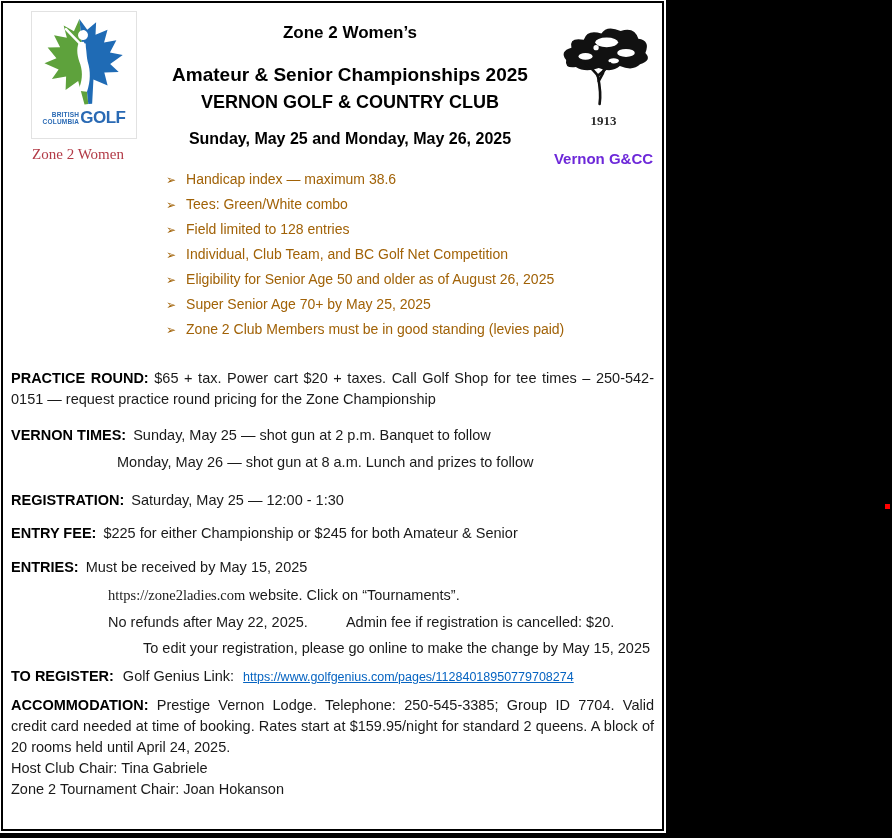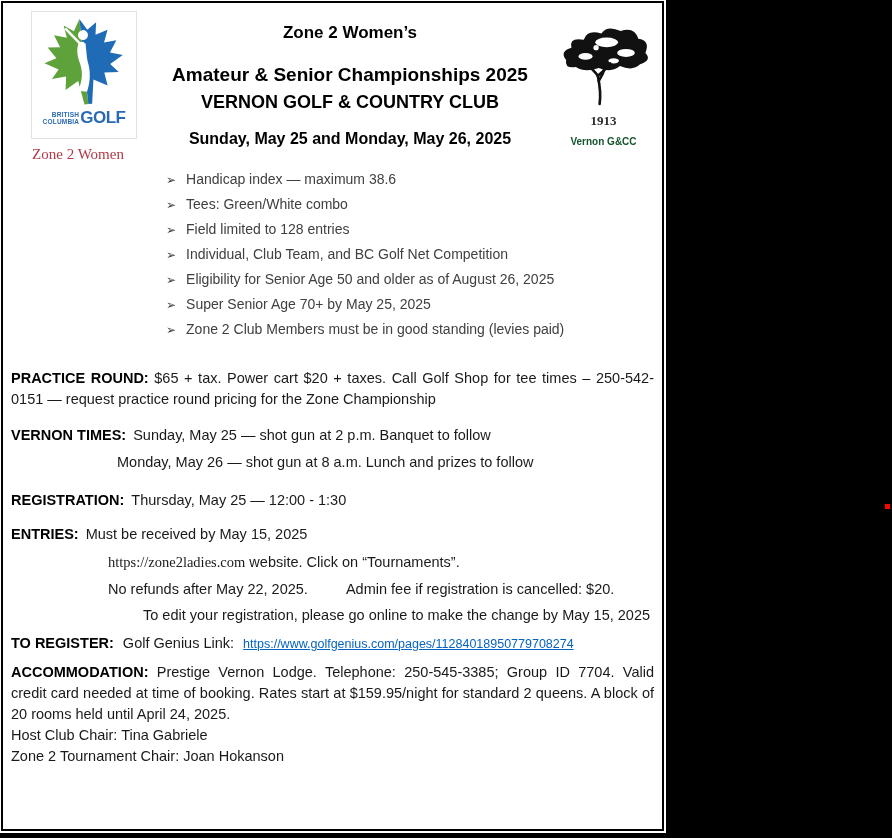--- a/index.html
+++ b/index.html
@@ -19,23 +19,23 @@
   .logo-caption{margin-top:7px;width:150px;text-align:center;font-family:"Liberation Serif",serif;
                 font-weight:normal;font-size:15px;color:#b23a46;}
   .title-col{width:390px;flex:0 0 390px;text-align:center;font-weight:bold;color:#000;margin-top:15px;}
   .t1{font-size:17px;margin-top:5px;}
   .t2{font-size:19px;margin-top:21px;}
   .t3{font-size:18px;margin-top:6px;}
   .t4{font-size:16px;margin-top:17px;}
   .tree-col{flex:1;text-align:center;}
   .tree-svg{width:100px;height:88px;margin-top:20px;}
   .club-year{font-family:"Liberation Serif",serif;font-weight:bold;font-size:13px;color:#2b2b2b;margin-top:-2px;}
-  .club-name{font-weight:bold;font-size:10px;margin-top:7px;color:#14532d;}
+  .club-name{font-weight:bold;font-size:15px;margin-top:21px;color:#6d28d9;}
   
-  .bullets{margin:12px 0 0 163px;font-size:14px;color:#404040;}
+  .bullets{margin:12px 0 0 163px;font-size:14px;color:#a16207;}
   .bullet{line-height:24px;white-space:nowrap;}
   .bullet .glyph{margin-right:10px;font-size:12px;}
   
   .sections{margin:0 8px;font-size:14.5px;color:#1a1a1a;}
   .sections p{margin:0;line-height:21px;}
   b.lbl{color:#000;}
   .val{margin-left:7px;}
   .just{text-align:justify;}
   .mt-practice{margin-top:26px !important;}
   .mt-start{margin-top:15px !important;}
@@ -128,22 +128,23 @@
       <div class="bullet"><span class="glyph">➢</span><span>Super Senior Age 70+ by May 25, 2025</span></div>
       <div class="bullet"><span class="glyph">➢</span><span>Zone 2 Club Members must be in good standing (levies paid)</span></div>
     </div>
 
     <div class="sections">
       <p class="just mt-practice"><b class="lbl">PRACTICE ROUND:</b><span> $65 + tax. Power cart $20 + taxes.  Call Golf Shop for tee times – 250-542-0151 — request practice round pricing for the Zone Championship</span></p>
 
       <p class="mt-start"><b class="lbl">VERNON TIMES:</b><span class="val">Sunday, May 25 —  shot gun at 2 p.m.  Banquet to follow</span></p>
       <p class="ind-start"><span>Monday, May 26 — shot gun at 8 a.m.  Lunch and prizes to follow</span></p>
 
-      <p class="mt-reg"><b class="lbl">REGISTRATION:</b><span class="val">Thursday, May 25  — 12:00 - 1:30</span></p>
+      <p class="mt-reg"><b class="lbl">REGISTRATION:</b><span class="val">Saturday, May 25  — 12:00 - 1:30</span></p>
 
+      <p class="mt-fee"><b class="lbl">ENTRY FEE:</b><span class="val">$225 for either Championship or $245 for both Amateur &amp; Senior</span></p>
 
       <p class="mt-entries"><b class="lbl">ENTRIES:</b><span class="val">Must be received by May 15, 2025</span></p>
       <p class="ind-url"><span class="url-serif">https://zone2ladies.com</span><span> website.  Click on “Tournaments”.</span></p>
       <p class="ind-refund"><span>No refunds after May 22, 2025.</span><span class="refund-b">Admin fee if registration is cancelled: $20.</span></p>
       <p class="ind-edit"><span>To edit your registration, please go online to make the change by May 15, 2025</span></p>
 
       <p class="mt-register"><b class="lbl">TO REGISTER:</b><span class="genius-prefix">Golf Genius Link:</span><a class="link">https://www.golfgenius.com/pages/11284018950779708274</a></p>
 
       <p class="just mt-accom"><b class="lbl">ACCOMMODATION:</b><span> Prestige Vernon Lodge. Telephone: 250-545-3385; Group ID 7704. Valid credit card needed at time of booking.  Rates start at $159.95/night for standard 2 queens. A block of 20 rooms held until April 24, 2025.</span></p>
     </div>

